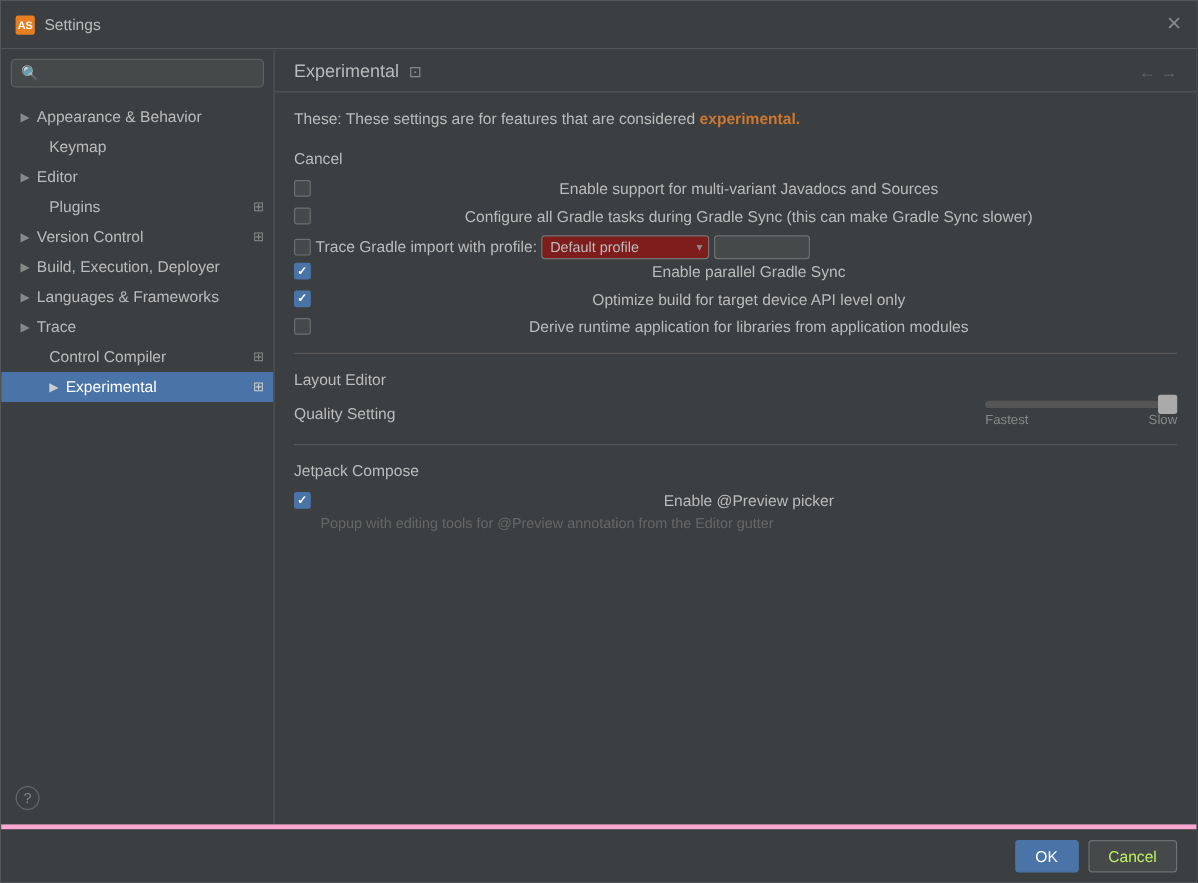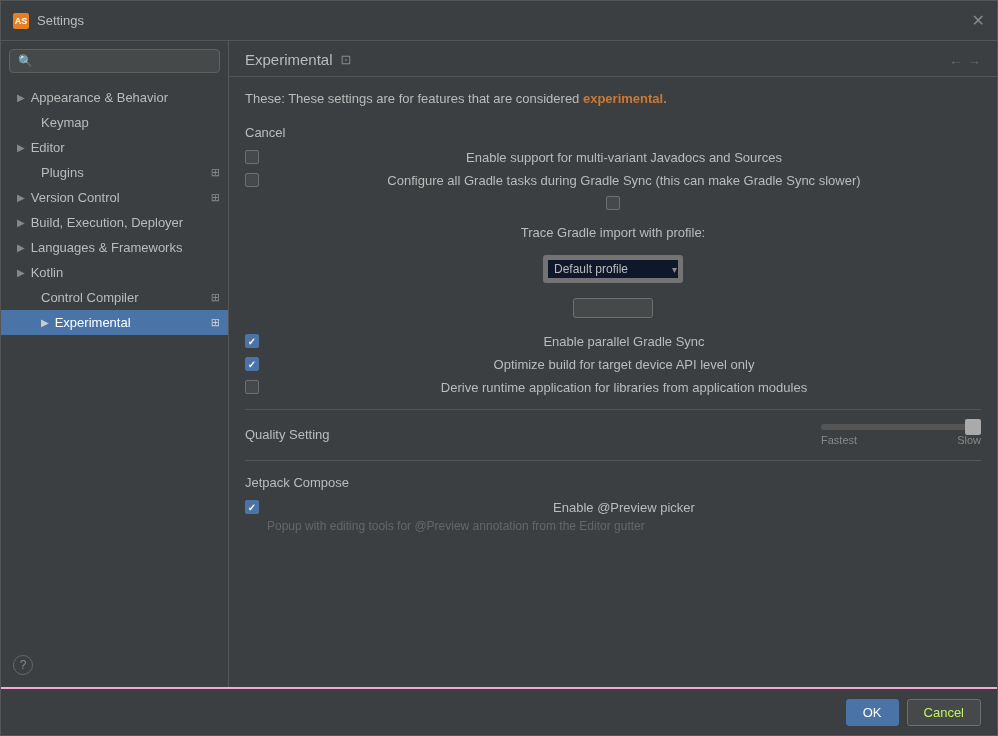--- a/index.html
+++ b/index.html
@@ -246,34 +246,33 @@
     .custom-checkbox.checked::after {
       content: '✓';
       color: white;
       font-size: 10px;
       font-weight: bold;
     }
 
     .trace-row {
       display: flex;
       align-items: center;
-      margin-bottom: 16px;
-      gap: 15px;
-      flex-direction: column;
+      margin-bottom: 3px;
+      gap: 4px;
     }
 
     .trace-row label {
       color: #bbbbbb;
       font-size: 13px;
       flex-shrink: 0;
     }
 
     .select-box {
-      background: #0f172a;
-      border: 5px solid #737373;
+      background: #7f1d1d;
+      border: 1px solid #737373;
       border-radius: 3px;
       color: #bbbbbb;
       font-size: 12px;
       padding: 2px 20px 2px 6px;
       appearance: none;
       -webkit-appearance: none;
       position: relative;
       cursor: pointer;
       min-width: 140px;
     }
@@ -345,21 +344,21 @@
       font-size: 12px;
       margin-left: 22px;
       margin-top: -4px;
       margin-bottom: 8px;
     }
 
     
     .bottom-bar {
       height: 48px;
       background: #3c3f41;
-      border-top: 2px solid #f9a8d4;
+      border-top: 4px solid #f9a8d4;
       display: flex;
       align-items: center;
       justify-content: flex-end;
       padding: 0 16px;
       gap: 8px;
       flex-shrink: 0;
     }
 
     .btn {
       padding: 5px 16px;
@@ -455,21 +454,21 @@
           <span>Build, Execution, Deployer</span>
         </div>
 
         <div class="nav-item">
           <span class="arrow">▶</span>
           <span>Languages &amp; Frameworks</span>
         </div>
 
         <div class="nav-item">
           <span class="arrow">▶</span>
-          <span>Kotlin</span>
+          <span>Trace</span>
         </div>
 
 
         <div class="nav-item indent">
           <span>Control Compiler</span>
           <span class="item-icon">⊞</span>
         </div>
 
         <div class="nav-item indent active">
           <span class="arrow" style="color:#ccc;">▶</span>
@@ -536,20 +535,21 @@
           <label>Optimize build for target device API level only</label>
         </div>
 
         <div class="checkbox-row">
           <div class="custom-checkbox"></div>
           <label>Derive runtime application for libraries from application modules</label>
         </div>
 
         <hr class="section-divider">
 
+        <div class="section-header">Layout Editor</div>
 
         <div style="display:flex; align-items:center; margin-bottom: 12px; justify-content: space-between;">
           <span style="color:#bbbbbb; font-size:13px;">Quality Setting</span>
           <div class="slider-container" style="margin-left:auto;">
             <div class="slider-track">
               <div class="slider-thumb"></div>
             </div>
             <div class="slider-labels">
               <span>Fastest</span>
               <span>Slow</span>

